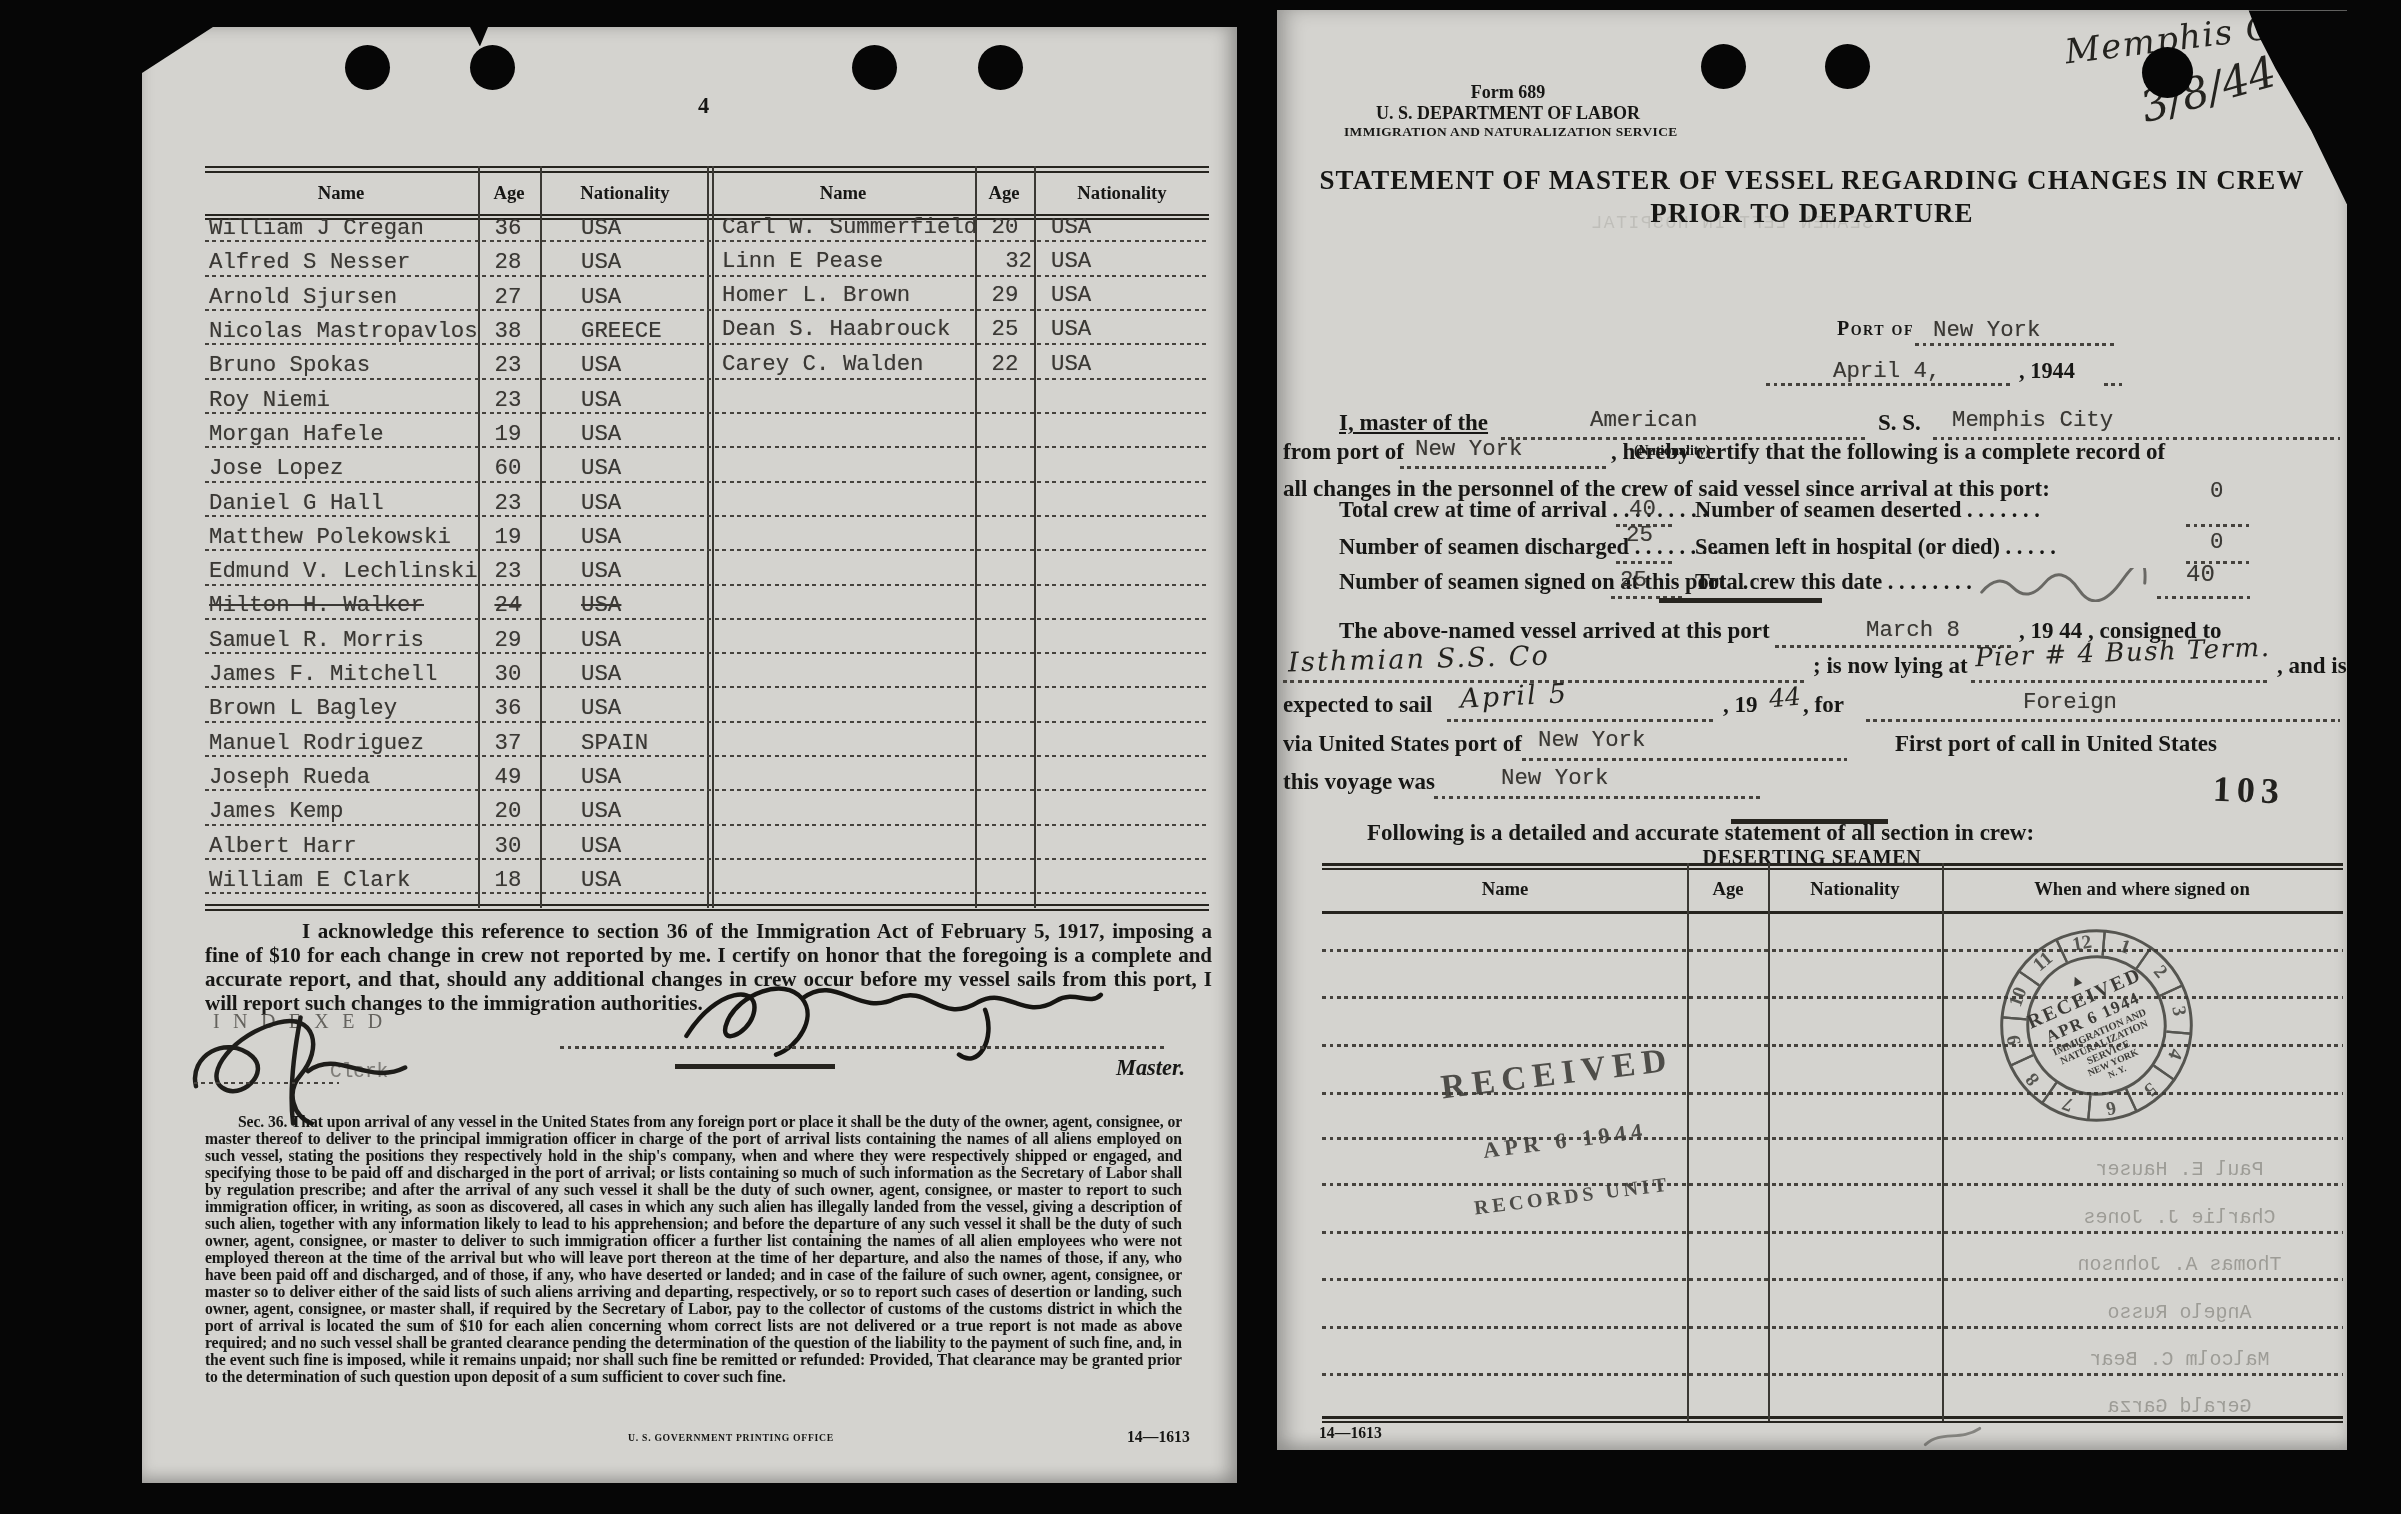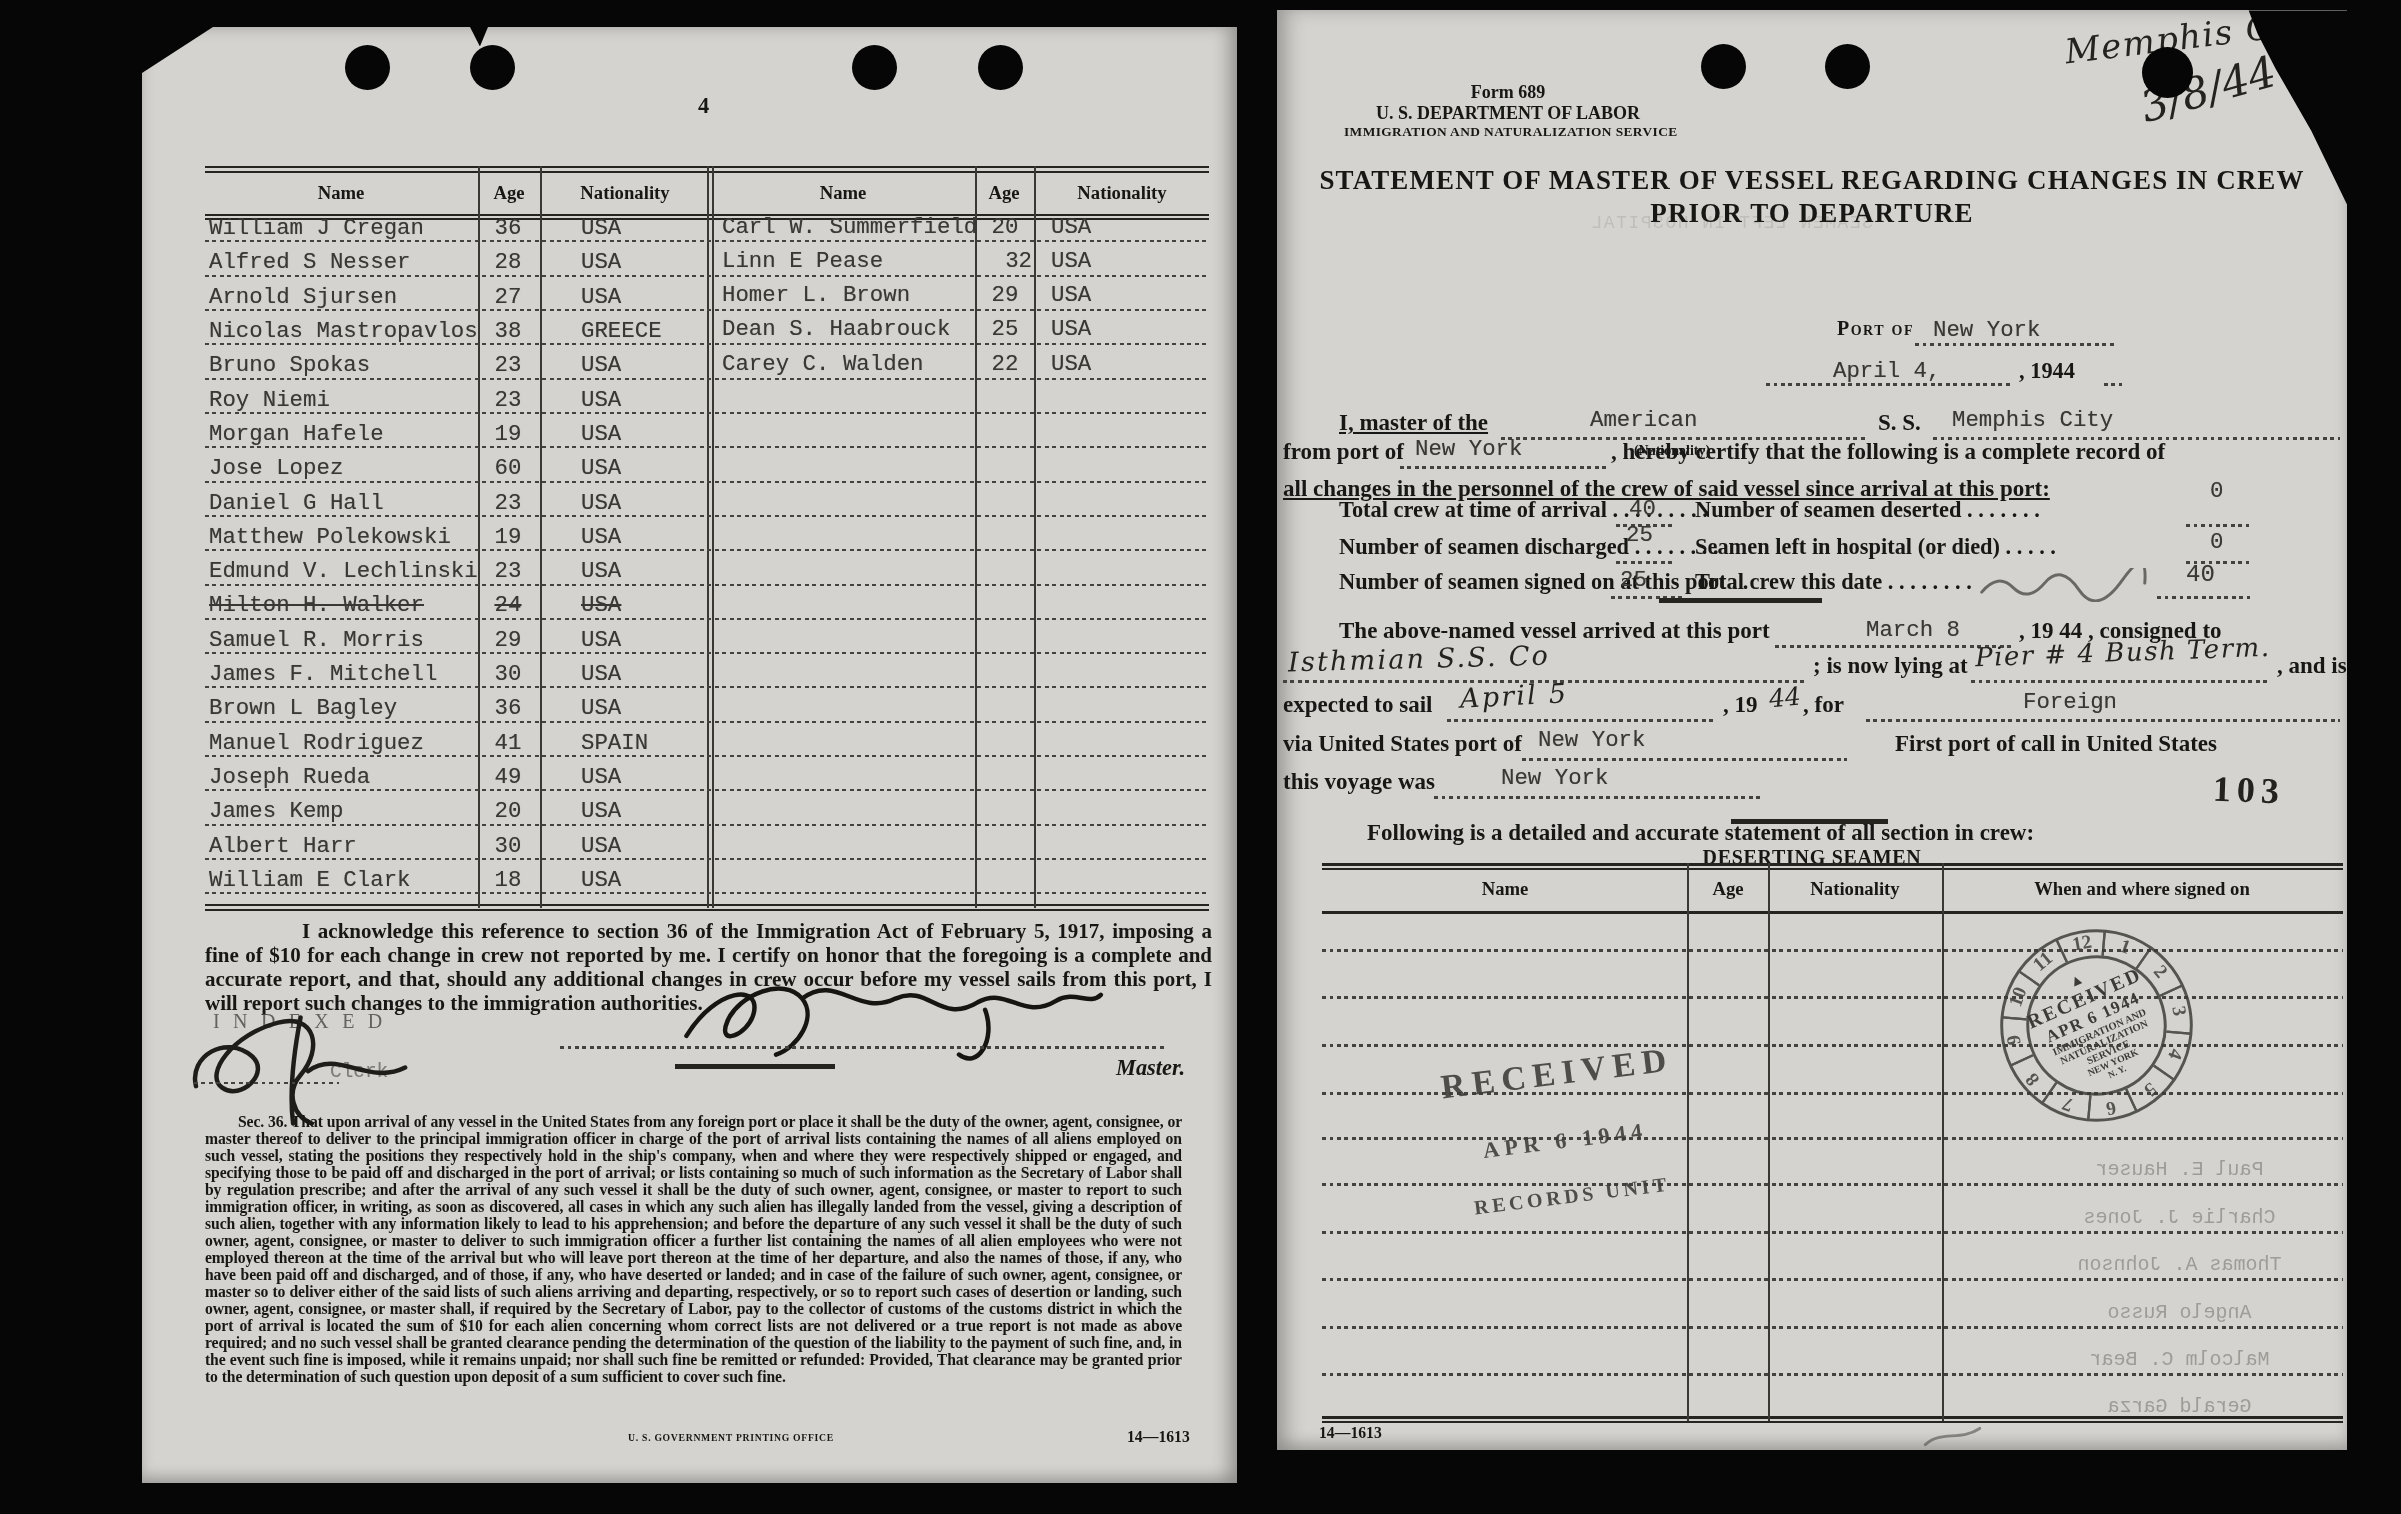--- a/index.html
+++ b/index.html
@@ -112,21 +112,21 @@
         <div class="dot abs" style="left:63px;top:659px;width:1004px;"></div>
         <span class="mono abs" style="left:67px;top:634px;font-size:22.4px;">James F. Mitchell</span>
         <span class="mono abs" style="left:339px;top:634px;font-size:22.4px;width:54px;text-align:center;">30</span>
         <span class="mono abs" style="left:439px;top:634px;font-size:22.4px;">USA</span>
         <div class="dot abs" style="left:63px;top:694px;width:1004px;"></div>
         <span class="mono abs" style="left:67px;top:668px;font-size:22.4px;">Brown L Bagley</span>
         <span class="mono abs" style="left:339px;top:668px;font-size:22.4px;width:54px;text-align:center;">36</span>
         <span class="mono abs" style="left:439px;top:668px;font-size:22.4px;">USA</span>
         <div class="dot abs" style="left:63px;top:728px;width:1004px;"></div>
         <span class="mono abs" style="left:67px;top:703px;font-size:22.4px;">Manuel Rodriguez</span>
-        <span class="mono abs" style="left:339px;top:703px;font-size:22.4px;width:54px;text-align:center;">41</span>
+        <span class="mono abs" style="left:339px;top:703px;font-size:22.4px;width:54px;text-align:center;">37</span>
         <span class="mono abs" style="left:439px;top:703px;font-size:22.4px;">SPAIN</span>
         <div class="dot abs" style="left:63px;top:762px;width:1004px;"></div>
         <span class="mono abs" style="left:67px;top:737px;font-size:22.4px;">Joseph Rueda</span>
         <span class="mono abs" style="left:339px;top:737px;font-size:22.4px;width:54px;text-align:center;">49</span>
         <span class="mono abs" style="left:439px;top:737px;font-size:22.4px;">USA</span>
         <div class="dot abs" style="left:63px;top:797px;width:1004px;"></div>
         <span class="mono abs" style="left:67px;top:771px;font-size:22.4px;">James Kemp</span>
         <span class="mono abs" style="left:339px;top:771px;font-size:22.4px;width:54px;text-align:center;">20</span>
         <span class="mono abs" style="left:439px;top:771px;font-size:22.4px;">USA</span>
         <div class="dot abs" style="left:63px;top:831px;width:1004px;"></div>
@@ -209,21 +209,21 @@
     <span class="abs mono" style="left:313px;top:397px;font-size:22.4px;">American</span>
     <span class="abs print" style="left:395px;top:433px;transform:translateX(-50%);font-size:14px;">(Nationality)</span>
     <span class="abs print" style="left:601px;top:400px;font-size:23px;">S. S.</span>
     <div class="abs dot" style="left:656px;top:427px;width:407px;"></div>
     <span class="abs mono" style="left:675px;top:397px;font-size:22.4px;">Memphis City</span>
 
     <span class="abs print" style="left:6px;top:429px;font-size:23px;">from port of</span>
     <div class="abs dot" style="left:123px;top:456px;width:209px;"></div>
     <span class="abs mono" style="left:138px;top:426px;font-size:22.4px;">New York</span>
     <span class="abs print" style="left:334px;top:429px;font-size:23px;">, hereby certify that the following is a complete record of</span>
-    <span class="abs print" style="left:6px;top:466px;font-size:23px;text-decoration:underline;">all changes in the personnel of the crew of said vessel since arrival at this port:</span>
+    <span class="abs print" style="left:6px;top:466px;font-size:23px;">all changes in the personnel of the crew of said vessel since arrival at this port:</span>
 
     <span class="abs print" style="left:62px;top:487px;font-size:22.4px;">Total crew at time of arrival . . . . . . . . .</span>
     <div class="abs dot" style="left:339px;top:514px;width:60px;"></div>
     <span class="abs mono" style="left:352px;top:486px;font-size:22.4px;">40</span>
     <span class="abs print" style="left:418px;top:487px;font-size:22.4px;">Number of seamen deserted . . . . . . .</span>
     <div class="abs dot" style="left:909px;top:514px;width:63px;"></div>
     <span class="abs mono" style="left:933px;top:468px;font-size:22.4px;">0</span>
 
     <span class="abs print" style="left:62px;top:524px;font-size:22.4px;">Number of seamen discharged . . . . . . . .</span>
     <div class="abs dot" style="left:339px;top:551px;width:60px;"></div>

